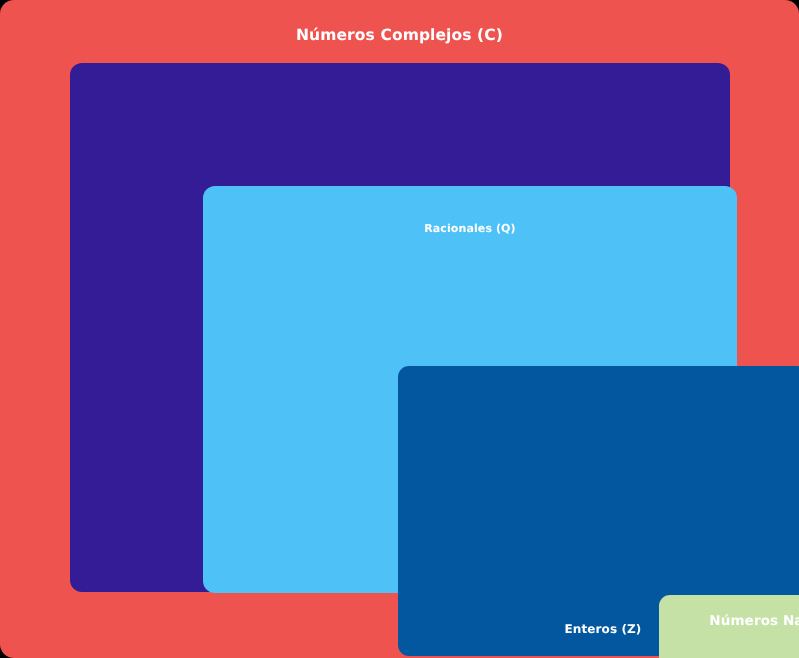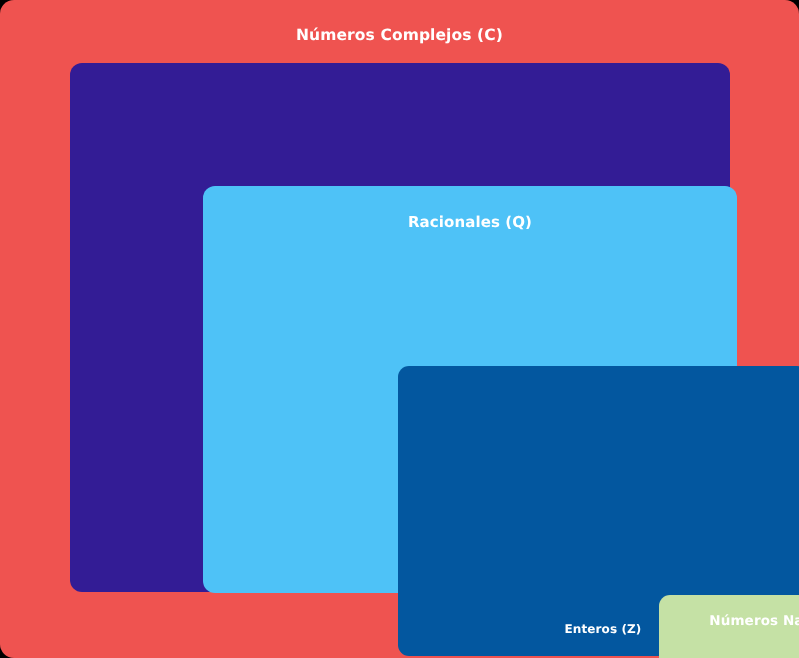--- a/index.html
+++ b/index.html
@@ -72,22 +72,22 @@
   
   .level-racionales {
     left: 133px;
     top: 123px;
     width: 534px;
     height: 407px;
     background: #4ec2f7;
     border-radius: 12px;
   }
   .level-racionales > .set-label {
-    margin-top: 27px;
-    font-size: 15px;
+    margin-top: 36px;
+    font-size: 11px;
   }
 
   
   .level-enteros {
     left: 195px;
     top: 180px;
     width: 410px;
     height: 290px;
     background: #03579f;
     border-radius: 11px;

